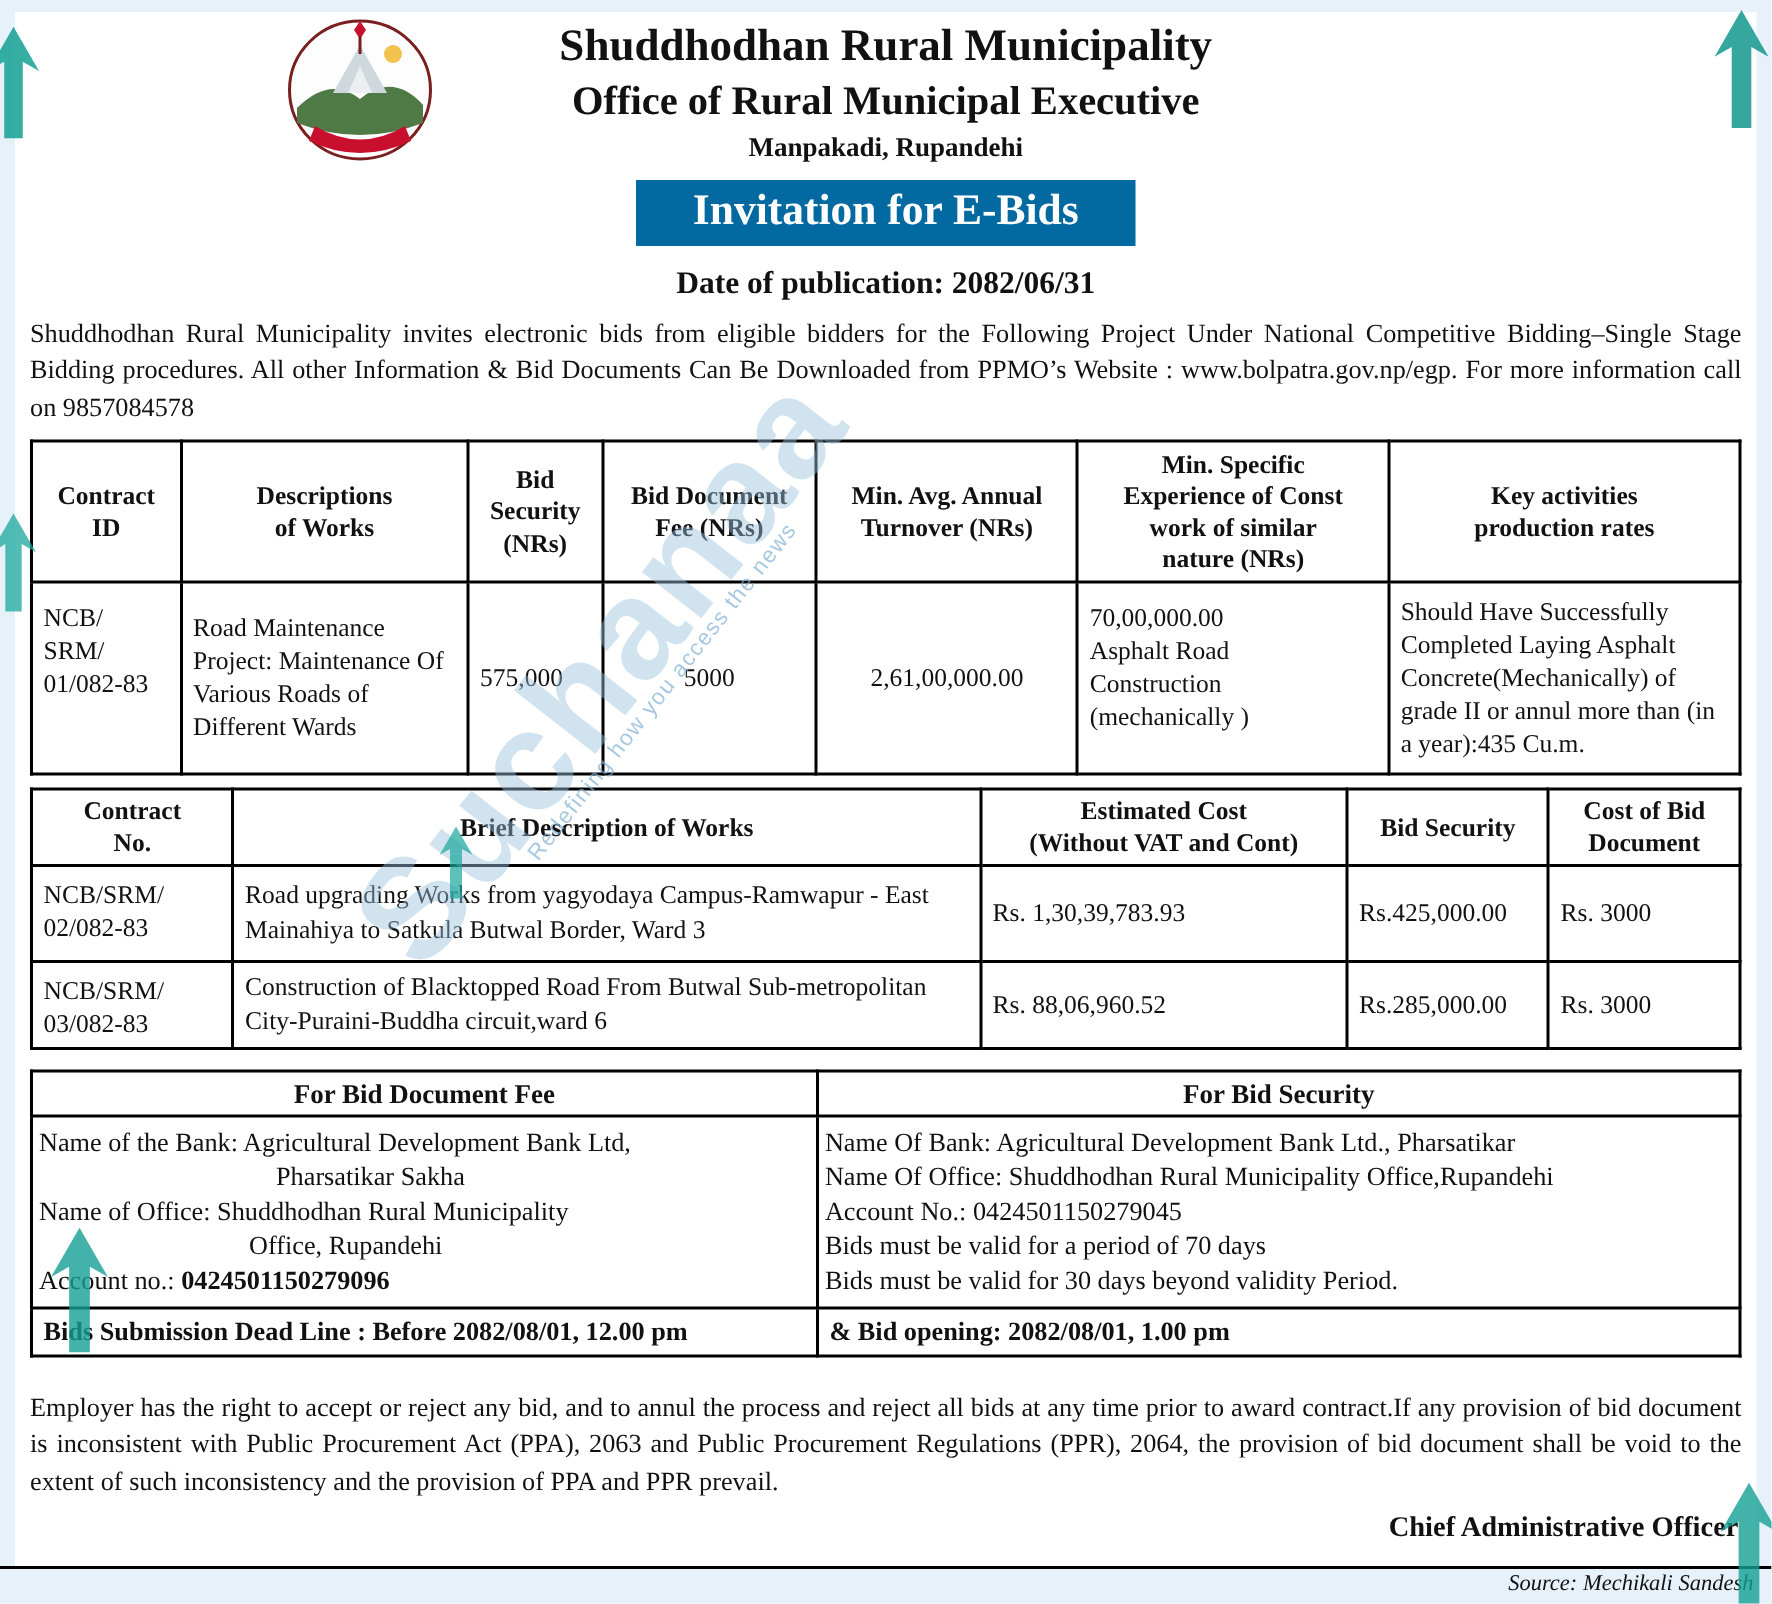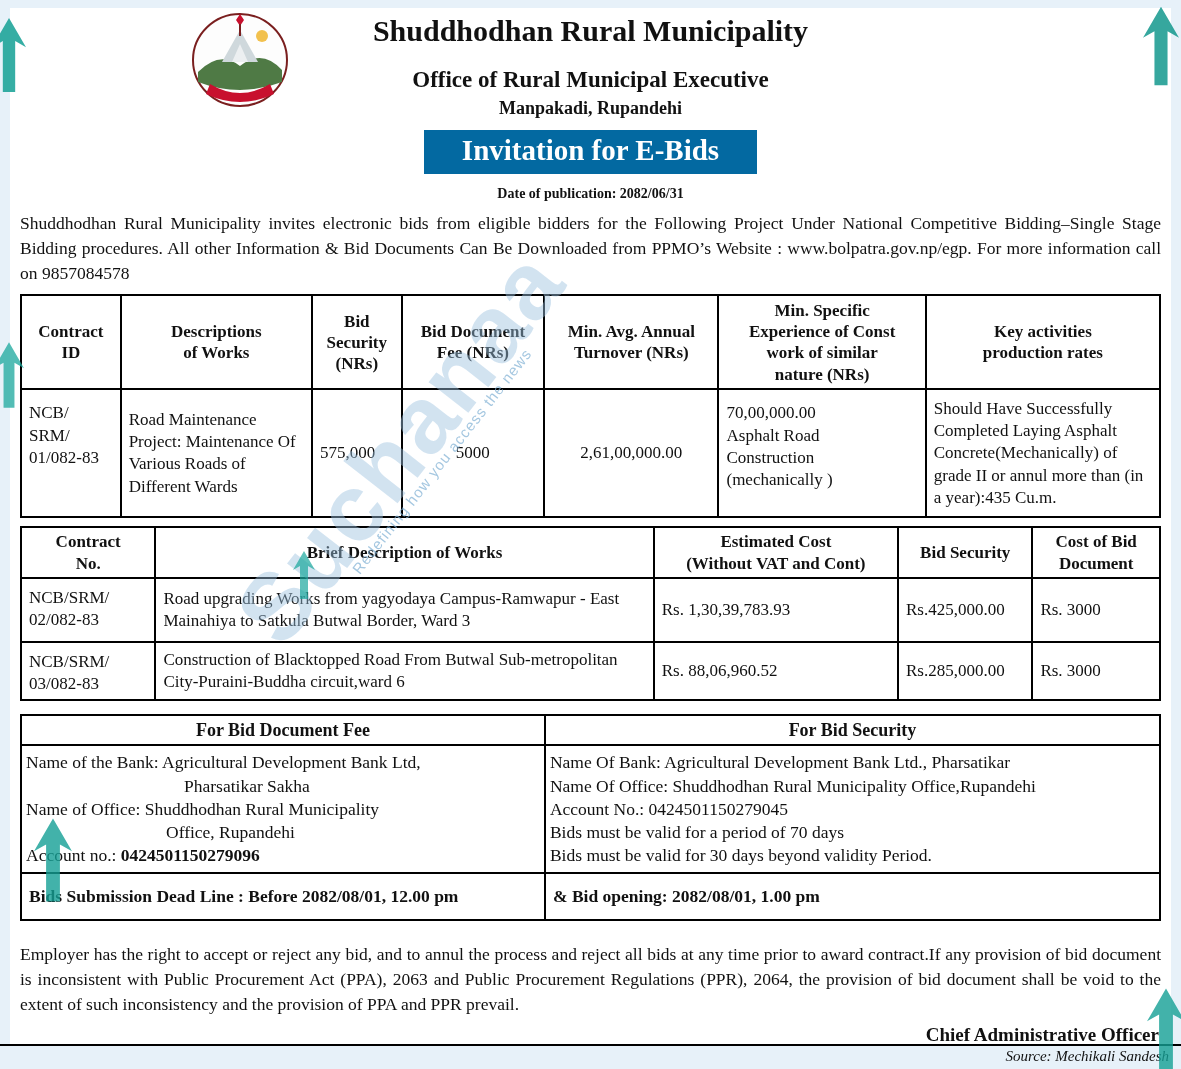--- a/index.html
+++ b/index.html
@@ -18,30 +18,30 @@
     background: #ffffff;
     padding: 6px 10px 0 10px;
   }
   
   .logo {
     position: absolute;
     left: 180px; top: 2px;
     width: 100px; height: 100px;
   }
   .org-name  { text-align: center; font-size: 30px; font-weight: bold; line-height: 1.15; }
-  .office    { text-align: center; font-size: 23px; font-weight: bold; line-height: 1.15; margin-top: 18px; }
+  .office    { text-align: center; font-size: 27px; font-weight: bold; line-height: 1.15; margin-top: 3px; }
   .address   { text-align: center; font-size: 18px; font-weight: bold; margin-top: 5px; }
   .banner-wrap { text-align: center; margin-top: 11px; }
   .banner {
     display: inline-block;
     background: #0369a1; color: #ffffff;
     font-size: 29px; font-weight: bold;
     padding: 4px 38px 7px 38px;
   }
-  .pubdate { text-align: center; font-size: 14px; font-weight: bold; margin-top: 12px; }
+  .pubdate { text-align: center; font-size: 21px; font-weight: bold; margin-top: 12px; }
   .intro   { font-size: 17.5px; text-align: justify; line-height: 1.42; margin-top: 9px; }
 
   
   table { border-collapse: collapse; width: 100%; table-layout: fixed; }
   th, td { border: 2px solid #000; font-size: 17px; padding: 3px 7px; }
   th { font-weight: bold; text-align: center; vertical-align: middle; line-height: 1.25; }
   td { vertical-align: middle; line-height: 1.3; }
   .pre { white-space: pre-line; }
 
   .t1 { margin-top: 9px; }
@@ -56,21 +56,21 @@
   .t2 .row2 td { height: 58px; }
   .t2 td.top { vertical-align: top; padding-top: 8px; }
 
   .t3 { margin-top: 13px; }
   .t3 .hdr th { height: 29px; font-size: 18px; }
   .t3 td.body { vertical-align: top; padding: 5px 4px; height: 118px; }
   .t3 .line { font-size: 17.5px; line-height: 1.32; }
   .t3 .indent1 { padding-left: 158px; }
   .t3 .indent2 { padding-left: 140px; }
   .t3 .acct b { font-weight: bold; }
-  .t3 .deadline td { font-weight: bold; font-size: 17.5px; height: 47px; }
+  .t3 .deadline td { font-weight: bold; font-size: 17.5px; height: 32px; }
 
   
   .footer-note { font-size: 17.5px; text-align: justify; line-height: 1.42; margin-top: 21px; }
   .signature { text-align: right; font-weight: bold; font-size: 19px; margin-top: 8px; padding-right: 2px; }
   .bottom-rule { position: absolute; left: 0; top: 1044px; width: 1181px; border-top: 2.5px solid #000; }
   .source { position: absolute; right: 12px; top: 1048px; font-style: italic; font-size: 15px; }
 
   
   .wm { pointer-events: none; }
   .wm-brand {

